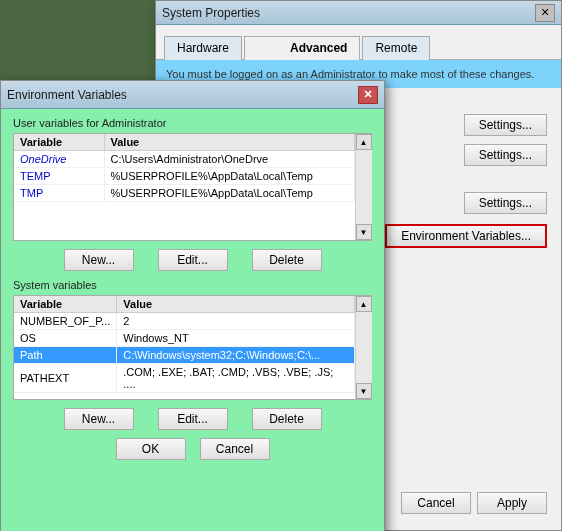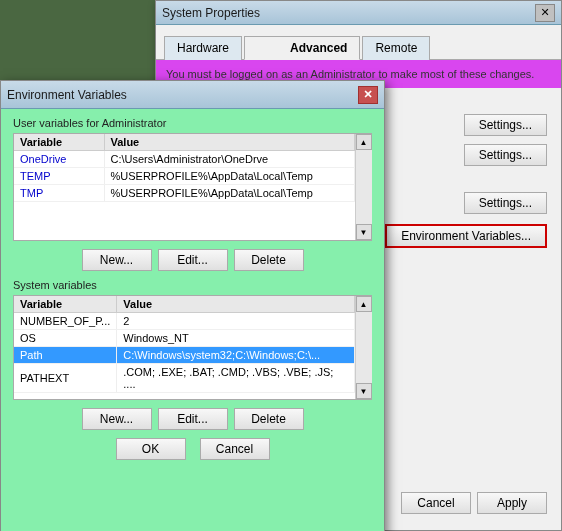--- a/index.html
+++ b/index.html
@@ -81,21 +81,21 @@
       z-index: 2;
       border-bottom: 1px solid #f0f0f0;
       padding-left: 45px;
     }
 
     
     .info-text {
       padding: 8px 10px;
       font-size: 11px;
       color: #333;
-      background: #d946ef;
+      background: #7dd3fc;
     }
 
     .sp-settings-row {
       display: flex;
       justify-content: flex-end;
       margin-top: 6px;
     }
 
     .win-button {
       background: linear-gradient(to bottom, #f8f8f8, #e0e0e0);
@@ -201,21 +201,21 @@
     }
 
     .env-row-selected {
       background: #3399ff !important;
       color: white;
     }
 
     .env-buttons-row {
       display: flex;
       justify-content: center;
-      gap: 6px;
+      gap: 24px;
       margin: 8px 12px;
     }
 
     .env-bottom-buttons {
       display: flex;
       justify-content: center;
       gap: 14px;
       margin-top: 6px;
     }
 
@@ -342,21 +342,21 @@
     <div class="table-scroll-inner">
       <table class="env-table">
         <thead>
           <tr>
             <th class="col-var">Variable</th>
             <th>Value</th>
           </tr>
         </thead>
         <tbody>
           <tr>
-            <td style="color:#0000cc;">OneDrive</td>
+            <td style="color:#0000cc;font-style:italic;">OneDrive</td>
             <td>C:\Users\Administrator\OneDrve</td>
           </tr>
           <tr>
             <td style="color:#0000cc;">TEMP</td>
             <td>%USERPROFILE%\AppData\Local\Temp</td>
           </tr>
           <tr>
             <td style="color:#0000cc;">TMP</td>
             <td>%USERPROFILE%\AppData\Local\Temp</td>
           </tr>

